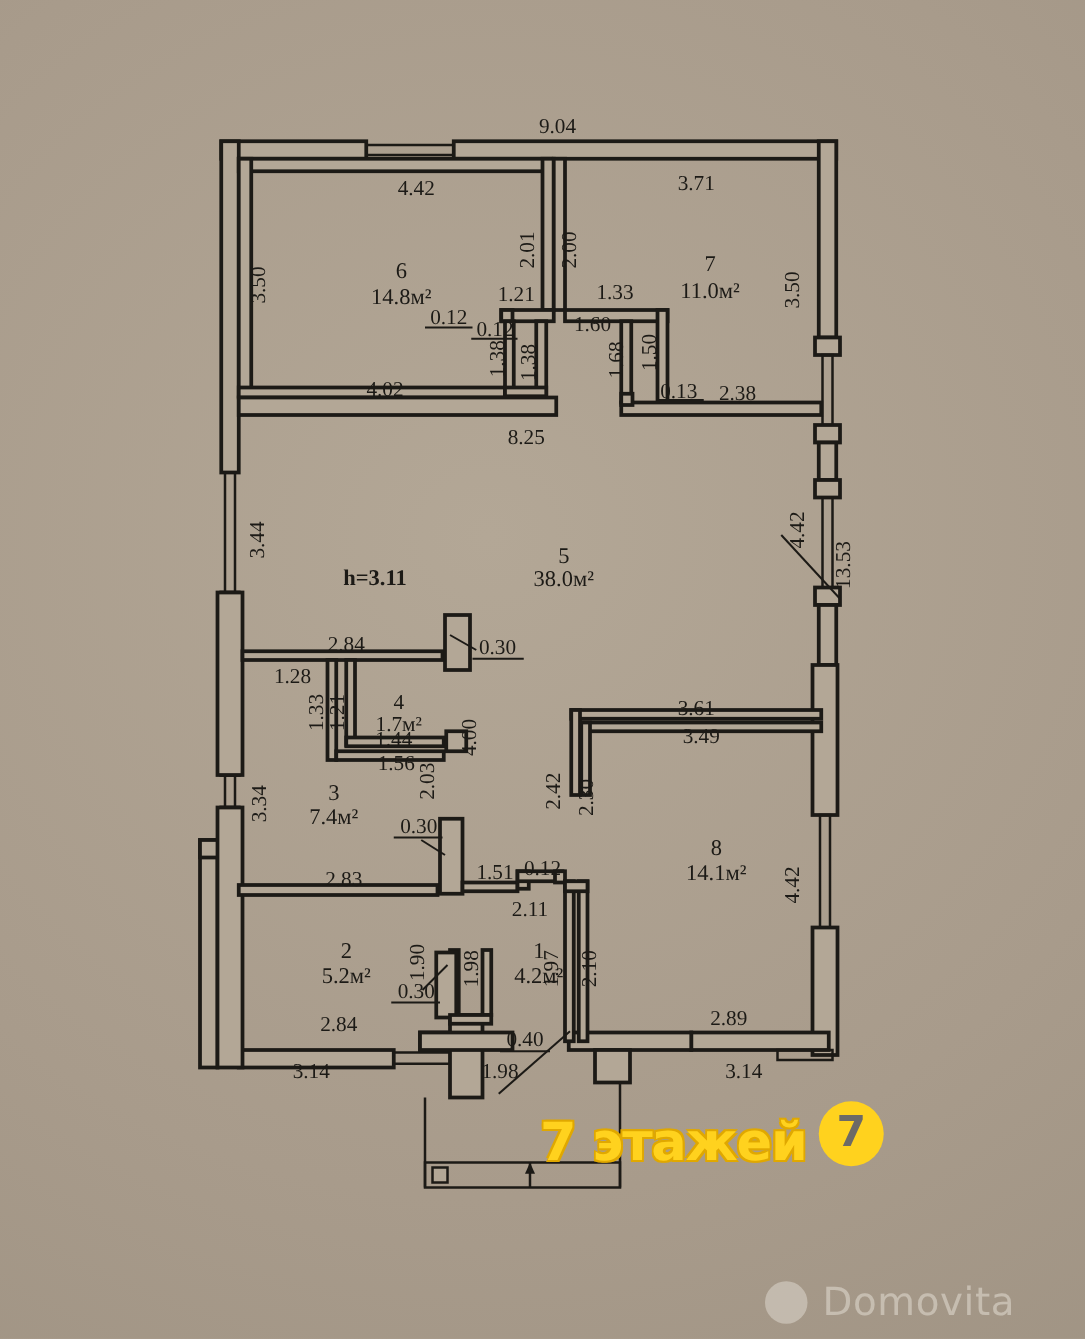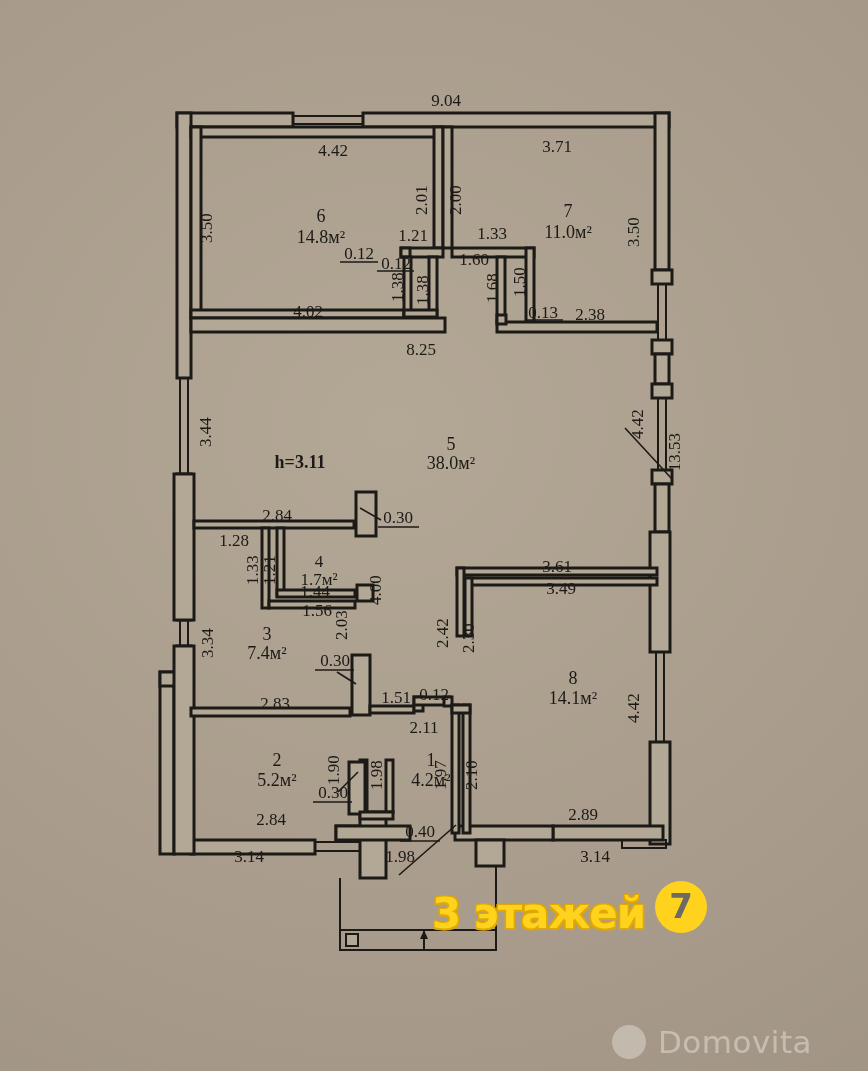--- a/index.html
+++ b/index.html
@@ -333,21 +333,21 @@
     <g>
       <text x="431" y="766" font-size="18">1</text>
       <text x="431" y="786" font-size="18">4.2м²</text>
     </g>
   </g>
 
 </svg>
 </div>
 
 <div id="brand">
-  <div class="btxt">3 этажей</div>
+  <div class="btxt">7 этажей</div>
   <div class="badge">
     <span>7</span>
   </div>
 </div>
 
 <div id="watermark">
   <div class="dot"></div>
   <div class="wtxt">Domovita</div>
 </div>
 

